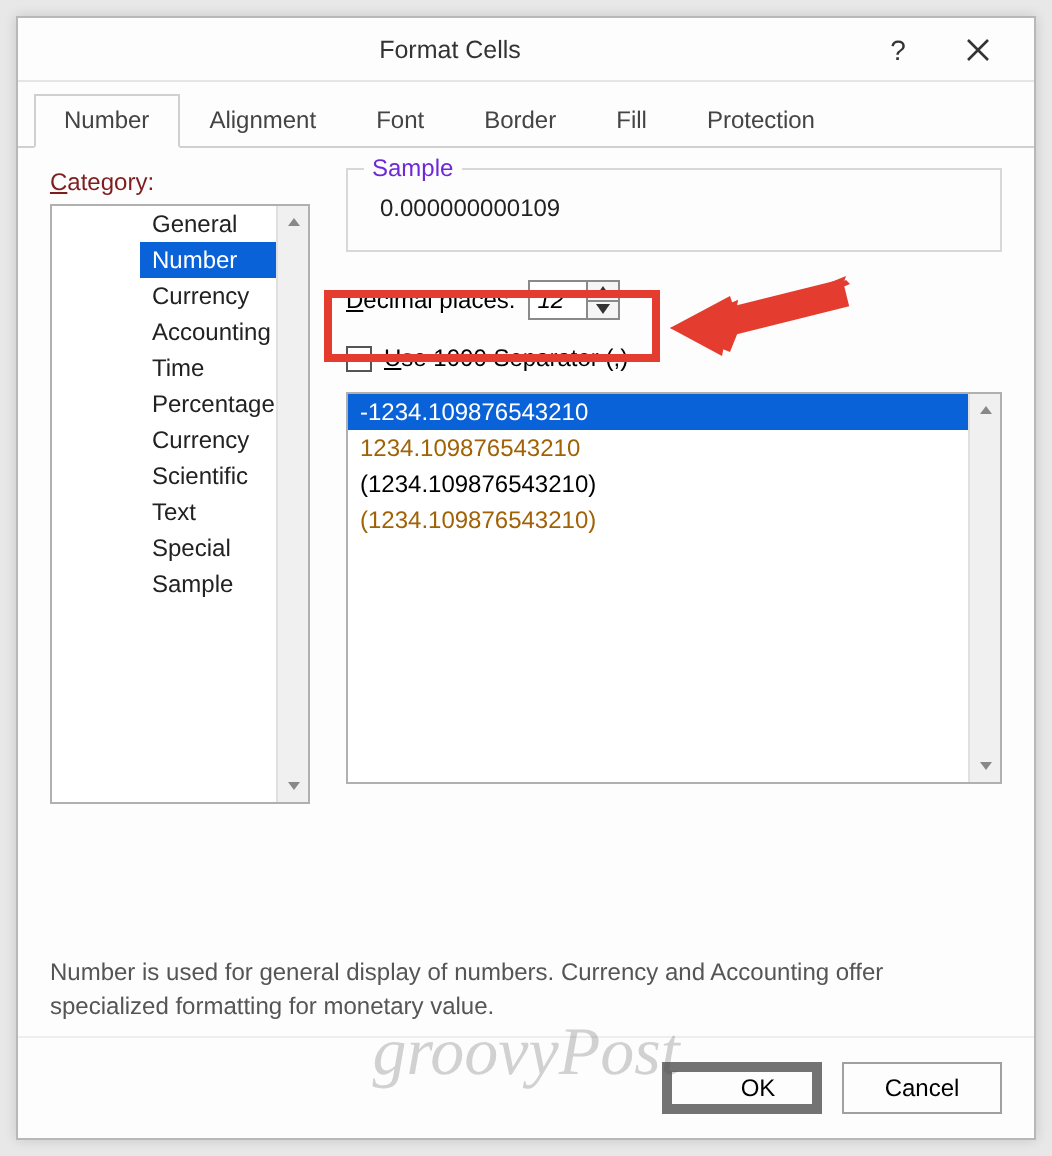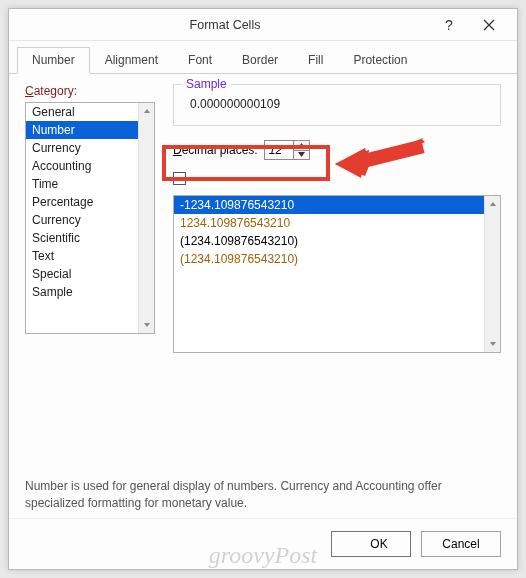--- a/index.html
+++ b/index.html
@@ -65,24 +65,25 @@
 .main-row {
   display: flex;
   gap: 18px;
   flex: 1;
 }
 .left-col { width: 130px; display: flex; flex-direction: column; }
 .label { color: #7f1d1d; margin-bottom: 4px; }
 .listbox {
   border: 1px solid #b0b0b0;
   background: #fff;
-  height: 232px;
+  height: 300px;
   overflow: hidden;
   position: relative;
   display: flex;
+  padding-left: 44px;
 }
 .listbox .items { flex: 1; overflow: hidden; }
 .listbox .item {
   padding: 1px 6px;
   font-size: 12px;
   color: #222;
   line-height: 16px;
 }
 .listbox .item.selected {
   background: #0a62d9;
@@ -148,21 +149,21 @@
 .checkbox {
   width: 13px; height: 13px;
   border: 1px solid #555;
   background: #fff;
   flex-shrink: 0;
 }
 .neglist {
   border: 1px solid #b0b0b0;
   background: #fff;
   display: flex;
-  height: 158px;
+  height: 196px;
   margin-top: 4px;
 }
 .neglist .items { flex: 1; overflow: hidden; }
 .neglist .item {
   padding: 1px 6px;
   line-height: 16px;
 }
 .neglist .item.sel { background: #0a62d9; color: #fff; }
 .neglist .item.red { color: #a16207; }
 .description {
@@ -179,21 +180,21 @@
   border-top: 1px solid #eee;
 }
 .btn {
   min-width: 80px;
   height: 26px;
   border: 1px solid #a0a0a0;
   background: #fdfdfd;
   display: flex; align-items: center; justify-content: center;
   font-size: 12px;
 }
-.btn.primary { border: 1px solid #737373; padding-left: 16px; }
+.btn.primary { border: 5px solid #737373; padding-left: 16px; }
 .highlight-box {
   position: absolute;
   border: 4px solid #e43d2f;
   left: 162px;
   top: 145px;
   width: 168px;
   height: 36px;
   pointer-events: none;
 }
 .arrow {
@@ -203,24 +204,23 @@
   pointer-events: none;
 }
 .arrow svg { width: 90px; height: 50px; }
 .watermark {
   position: absolute;
   left: 50%;
   top: 508px;
   transform: translateX(-50%);
   font-family: Georgia, serif;
   font-style: italic;
-  font-size: 24px;
+  font-size: 34px;
   color: rgba(80,80,80,0.25);
   pointer-events: none;
-  margin-top: 34px;
 }
 </style>
 </head>
 <body>
 
 <div class="dialog">
 
   <div class="titlebar">
     <div class="title">Format Cells</div>
     <div class="tbtn">
@@ -295,20 +295,21 @@
                   <svg viewBox="0 0 7 5">
                     <path d="M3.5 5 L0 0 L7 0 Z"></path>
                   </svg>
                 </div>
             </div>
           </div>
         </div>
 
         <div class="row">
           <div class="checkbox"></div>
+          <span><span style="text-decoration:underline">U</span>se 1000 Separator (,)</span>
         </div>
 
         <div class="neglist">
           <div class="items">
             <div class="item sel">-1234.109876543210</div>
             <div class="item red">1234.109876543210</div>
             <div class="item">(1234.109876543210)</div>
             <div class="item red">(1234.109876543210)</div>
           </div>
           <div class="scrollbar">

